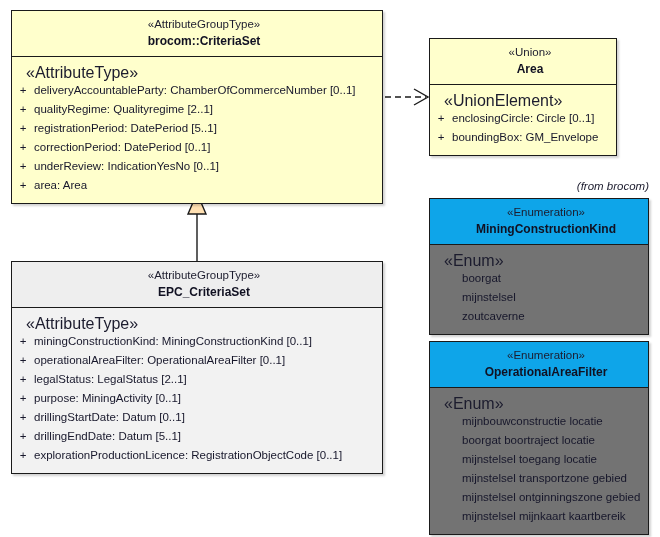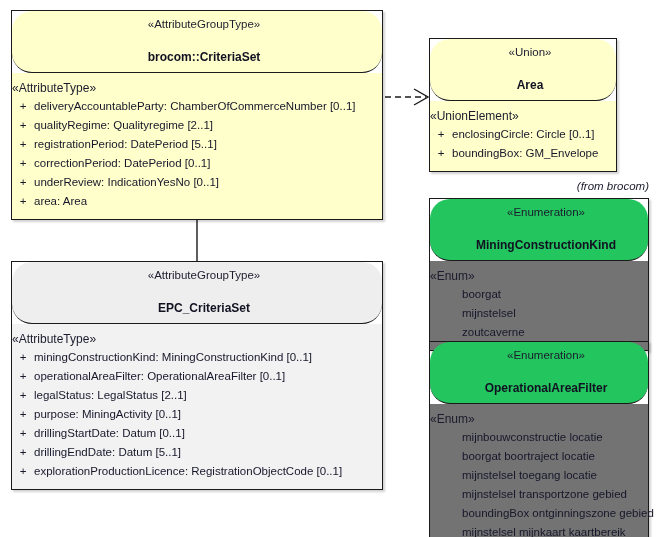--- a/index.html
+++ b/index.html
@@ -20,46 +20,46 @@
     position: absolute;
     box-sizing: border-box;
     border: 1px solid #1a1a1a;
     box-shadow: 2px 2px 2px rgba(0,0,0,0.18);
   }
   .umlbox .hdr {
     box-sizing: border-box;
     text-align: center;
     padding: 6px 6px 7px 20px;
     border-bottom: 1px solid #1a1a1a;
-    border-radius: 20px;
   }
   .umlbox .hdr .stereo {
     display: block;
     font-size: 11.5px;
     color: #1c1c2e;
     line-height: 15px;
   }
   .umlbox .hdr .cname {
     display: block;
     font-size: 12px;
     font-weight: bold;
     color: #111122;
     line-height: 16px;
-    margin-top: 17px;
+    margin-top: 1px;
   }
   .umlbox .body {
     box-sizing: border-box;
     padding: 7px 0 8px 0;
   }
 
   
   .grpstereo {
-    font-size: 12px;
+    font-size: 16px;
     color: #1c1c2e;
     line-height: 17px;
+    padding-left: 14px;
   }
   .attr {
     display: flex;
     align-items: baseline;
     font-size: 11.5px;
     color: #17172b;
     line-height: 19px;
     white-space: nowrap;
   }
   .attr .vis {
@@ -77,21 +77,21 @@
     line-height: 19px;
     padding-left: 32px;
     white-space: nowrap;
   }
 
   
   .theme-yellow .hdr { background: #ffffcc; }
   .theme-yellow .body { background: #ffffcc; }
   .theme-grey  .hdr  { background: #eeeeee; }
   .theme-grey  .body { background: #f2f2f2; }
-  .theme-green .hdr  { background: #22c55e; }
+  .theme-green .hdr  { background: #0ea5e9; }
   .theme-green .body { background: #737373; }
 
   
   #box-criteriaset  { left: 11px;  top: 10px;  width: 372px; }
   #box-epccriteriaset { left: 11px; top: 261px; width: 372px; }
   #box-area         { left: 429px; top: 38px;  width: 188px; }
   #box-miningkind   { left: 429px; top: 198px; width: 220px; }
   #box-opareafilter { left: 429px; top: 341px; width: 220px; }
 
   
@@ -237,16 +237,16 @@
   <div class="hdr">
     <span class="stereo">«Enumeration»</span>
     <span class="cname">OperationalAreaFilter</span>
   </div>
   <div class="body">
     <div class="grpstereo">«Enum»</div>
     <div class="enumval">mijnbouwconstructie locatie</div>
     <div class="enumval">boorgat boortraject locatie</div>
     <div class="enumval">mijnstelsel toegang locatie</div>
     <div class="enumval">mijnstelsel transportzone gebied</div>
-    <div class="enumval">boundingBox ontginningszone gebied</div>
+    <div class="enumval">mijnstelsel ontginningszone gebied</div>
     <div class="enumval">mijnstelsel mijnkaart kaartbereik</div>
   </div>
 </div>
 
 </body></html>

